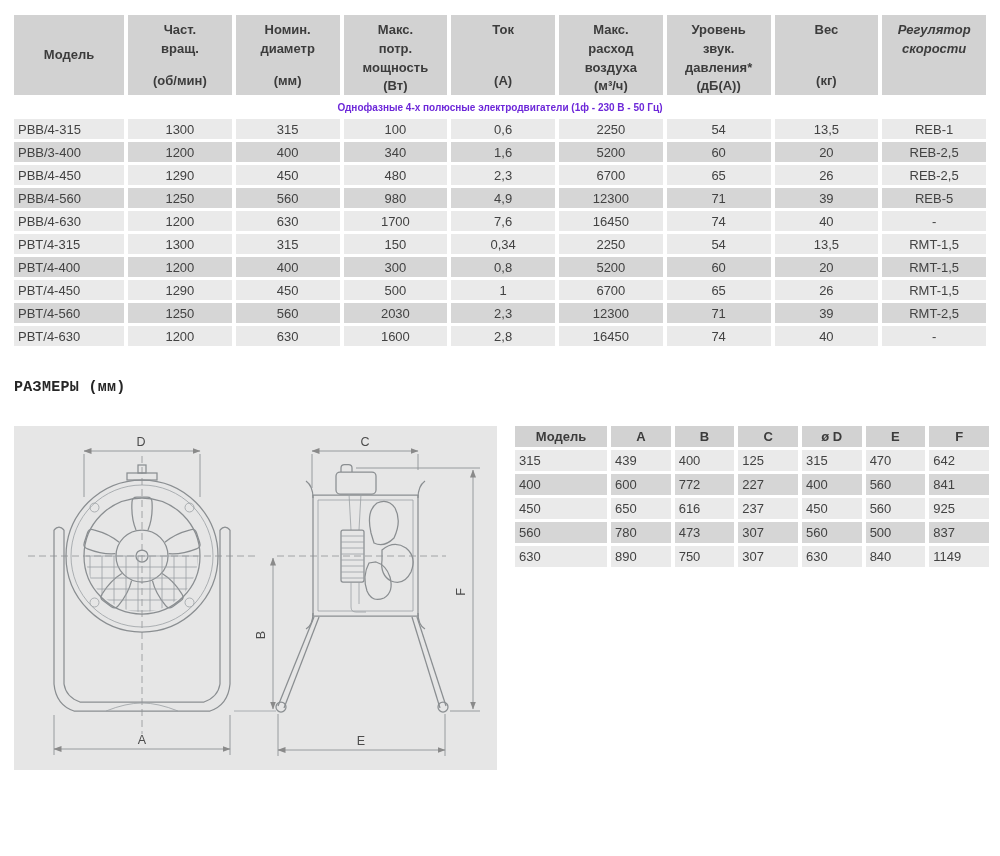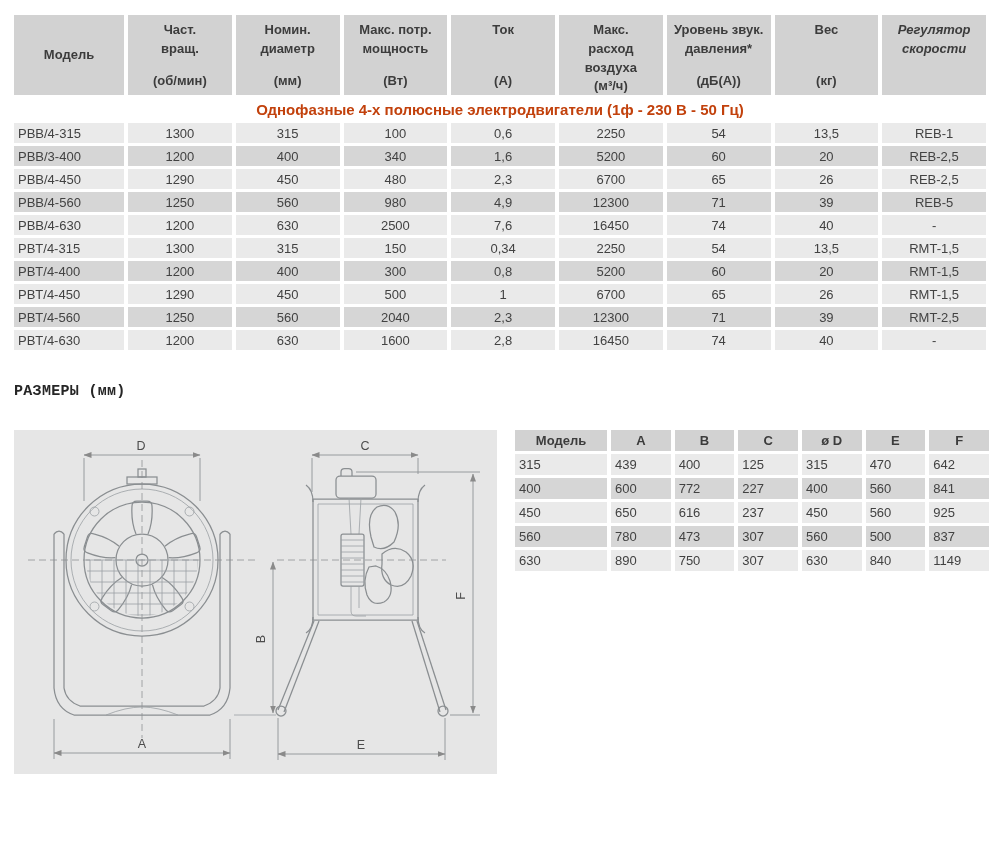--- a/index.html
+++ b/index.html
@@ -30,42 +30,42 @@
     margin-left: -4px;
     margin-right: -4px;
     width: calc(100% + 8px);
   }
   table.spec col.c-model { width: 110px; }
   table.spec th {
     background: #d2d2d2;
     font-size: 13px;
     font-weight: bold;
     color: #3c3c3c;
-    padding: 6px 1px;
+    padding: 6px 20px;
     vertical-align: top;
     height: 80px;
   }
   .hc { display: flex; flex-direction: column; justify-content: space-between; align-items: center; height: 68px; }
   .hc-center { justify-content: center; }
   .hc-top { justify-content: flex-start; font-style: italic; }
   .ht { white-space: pre-line; line-height: 1.45; }
   .hu { line-height: 1.2; }
   table.spec td {
     font-size: 13px;
     color: #424242;
     text-align: center;
     padding: 2.5px 4px;
     height: 20px;
   }
   table.spec td.model, table.dims td.model { text-align: left; }
   tr.section-row td {
     background: #ffffff !important;
     font-weight: bold;
-    color: #c2410c;
-    font-size: 15px;
+    color: #6d28d9;
+    font-size: 10px;
     padding: 3px 0 2px;
     height: 18px;
   }
   tr.r-light td { background: #eaeaea; }
   tr.r-dark td { background: #d6d6d6; }
 
   
   .bottom { display: flex; align-items: flex-start; gap: 14px; }
   .drawing-panel { width: 483px; height: 344px; background: #e6e6e6; flex: none; }
 
@@ -227,21 +227,21 @@
         <td>4,9</td>
         <td>12300</td>
         <td>71</td>
         <td>39</td>
         <td>REB-5</td>
       </tr>
       <tr class="r-light">
         <td class="model">PBB/4-630</td>
         <td>1200</td>
         <td>630</td>
-        <td>2500</td>
+        <td>1700</td>
         <td>7,6</td>
         <td>16450</td>
         <td>74</td>
         <td>40</td>
         <td>-</td>
       </tr>
       <tr class="r-light">
         <td class="model">PBT/4-315</td>
         <td>1300</td>
         <td>315</td>
@@ -271,21 +271,21 @@
         <td>1</td>
         <td>6700</td>
         <td>65</td>
         <td>26</td>
         <td>RMT-1,5</td>
       </tr>
       <tr class="r-dark">
         <td class="model">PBT/4-560</td>
         <td>1250</td>
         <td>560</td>
-        <td>2040</td>
+        <td>2030</td>
         <td>2,3</td>
         <td>12300</td>
         <td>71</td>
         <td>39</td>
         <td>RMT-2,5</td>
       </tr>
       <tr class="r-light">
         <td class="model">PBT/4-630</td>
         <td>1200</td>
         <td>630</td>

